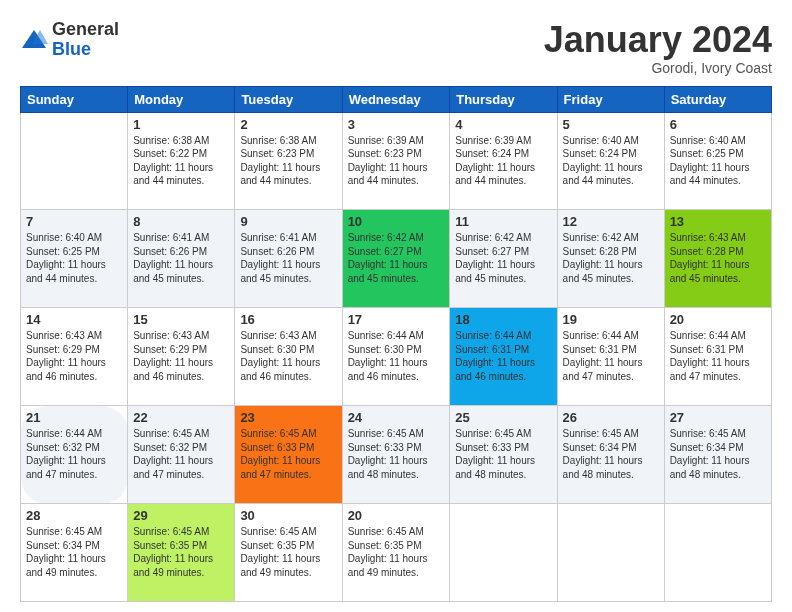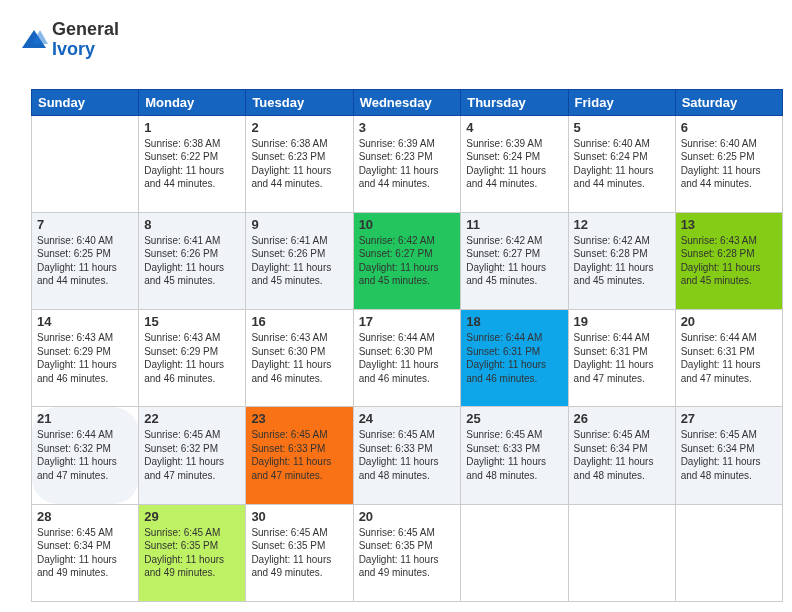--- a/index.html
+++ b/index.html
@@ -9,21 +9,20 @@
       font-family: Arial, sans-serif;
       background: #fff;
       overflow: hidden;
     }
     .page {
       width: 792px;
       height: 612px;
       padding: 20px 20px 10px 20px;
       display: flex;
       flex-direction: column;
-      gap: 19px;
     }
     .header {
       display: flex;
       justify-content: space-between;
       align-items: flex-start;
       margin-bottom: 10px;
     }
     .logo {
       display: flex;
       align-items: center;
@@ -58,21 +57,20 @@
       line-height: 1.1;
     }
     .location {
       font-size: 14px;
       color: #555;
     }
     .calendar {
       width: 100%;
       border-collapse: collapse;
       flex: 1;
-      margin-left: 11px;
     }
     .calendar thead th {
       background-color: #1565c0;
       color: white;
       text-align: left;
       padding: 5px 6px;
       font-size: 13px;
       font-weight: bold;
       border: 1px solid #0d47a1;
     }
@@ -107,22 +105,26 @@
 
 <div class="page">
   <div class="header">
     <div class="logo">
       <svg class="logo-icon" viewBox="0 0 28 28">
         <polygon points="14,4 26,22 2,22" fill="#1565c0"></polygon>
         <polygon points="20,4 28,18 12,18" fill="#1976d2" opacity="0.5"></polygon>
       </svg>
       <div class="logo-text">
         <span class="logo-general">General</span>
-        <span class="logo-blue">Ivory</span>
+        <span class="logo-blue">Blue</span>
       </div>
+    </div>
+    <div class="title-section">
+      <div class="month-title">January 2024</div>
+      <div class="location">Gorodi, Ivory Coast</div>
     </div>
   </div>
 
   <table class="calendar">
     <thead>
       <tr>
       <th>Sunday</th>
           <th>Monday</th>
           <th>Tuesday</th>
           <th>Wednesday</th>

